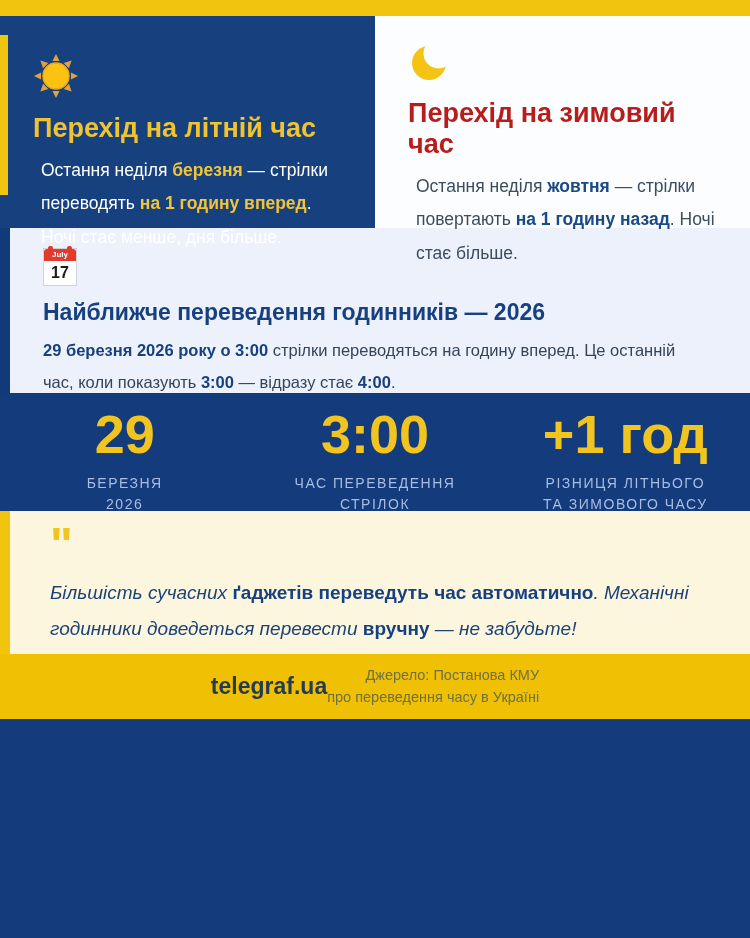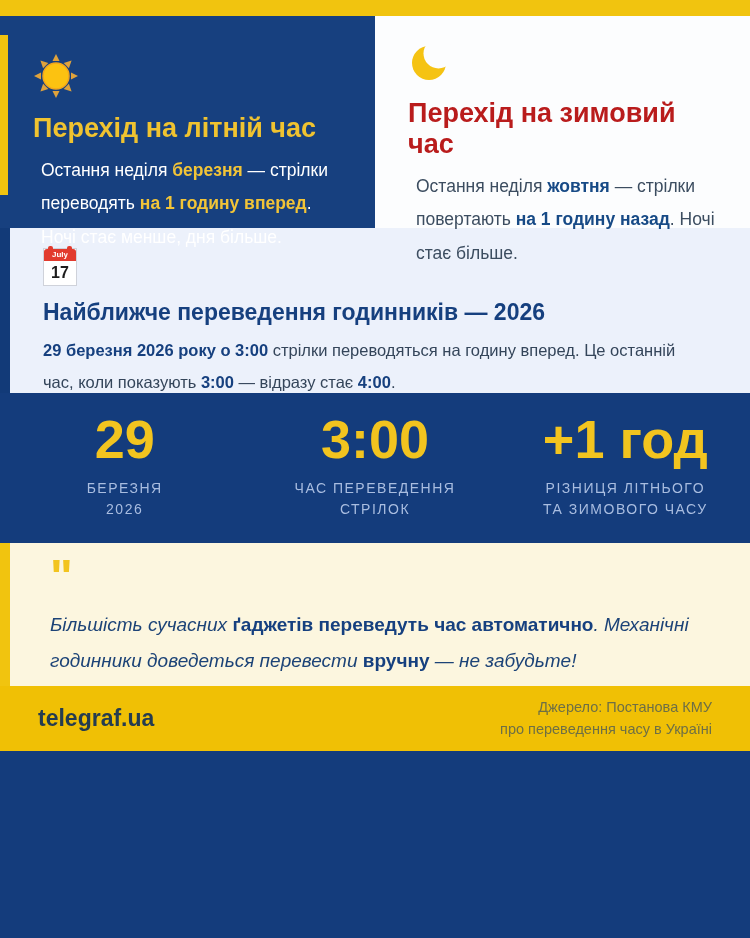--- a/index.html
+++ b/index.html
@@ -46,38 +46,38 @@
   .cal-pin { position: absolute; top: -3px; width: 5px; height: 8px; background: #e23b2e; border-radius: 2px; }
   .cal-pin.left { left: 4px; } .cal-pin.right { right: 4px; }
   .cal-top { background: #e23b2e; color: #ffffff; font-size: 8px; font-weight: bold;
     text-align: center; height: 12px; line-height: 12px; border-radius: 3px 3px 0 0; }
   .cal-day { font-size: 16px; font-weight: bold; color: #1c1c1c; text-align: center; line-height: 23px; }
   .upcoming h3 { margin: 13px 0 0 0; font-size: 23px; font-weight: bold; color: #16407f; }
   .upcoming p { margin: 8px 0 16px 0; font-size: 16.5px; line-height: 1.95; color: #34455a; }
   .upcoming p b { color: #16407f; }
 
   
-  .stats { box-sizing: border-box; height: 150px; background: #143c7c; display: flex;
-    align-items: flex-start; padding-top: 18px; }
+  .stats { box-sizing: border-box; height: 118px; background: #143c7c; display: flex;
+    align-items: center; padding-top: 18px; }
   .stat { flex: 1; text-align: center; }
   .stat-value { color: #f2c41f; font-size: 54px; font-weight: bold; line-height: 1.05; }
   .stat-label { margin-top: 10px; color: #a9bde0; font-size: 14px; letter-spacing: 1.5px; line-height: 1.55; }
   .stat-divider { width: 1px; background: rgba(170, 195, 235, 0.45); margin: 22px 0 20px 0; }
 
   
   .quote { box-sizing: border-box; height: 143px; background: #fcf6df;
     border-left: 10px solid #f1c40f; padding: 10px 45px 0 40px; }
   .quote-mark { color: #f2c41f; font-size: 48px; font-weight: bold; line-height: 1;
     display: block; height: 40px; }
   .quote p { margin: 14px 0 0 0; font-size: 19px; font-style: italic; color: #1c4377; line-height: 1.9; }
   .quote p b { font-style: normal; color: #16407f; }
 
   
   .footer { box-sizing: border-box; height: 65px; background: #f0c005; display: flex;
-    align-items: center; justify-content: space-between; padding: 0 38px; }
+    align-items: center; justify-content: center; padding: 0 38px; }
   .brand { color: #253c50; font-size: 23px; font-weight: bold; }
   .source { text-align: right; color: #6e6f45; font-size: 14.5px; line-height: 1.5; }
 </style>
 </head>
 <body>
 
 <div class="page">
 
   <div class="top-strip"></div>
 

